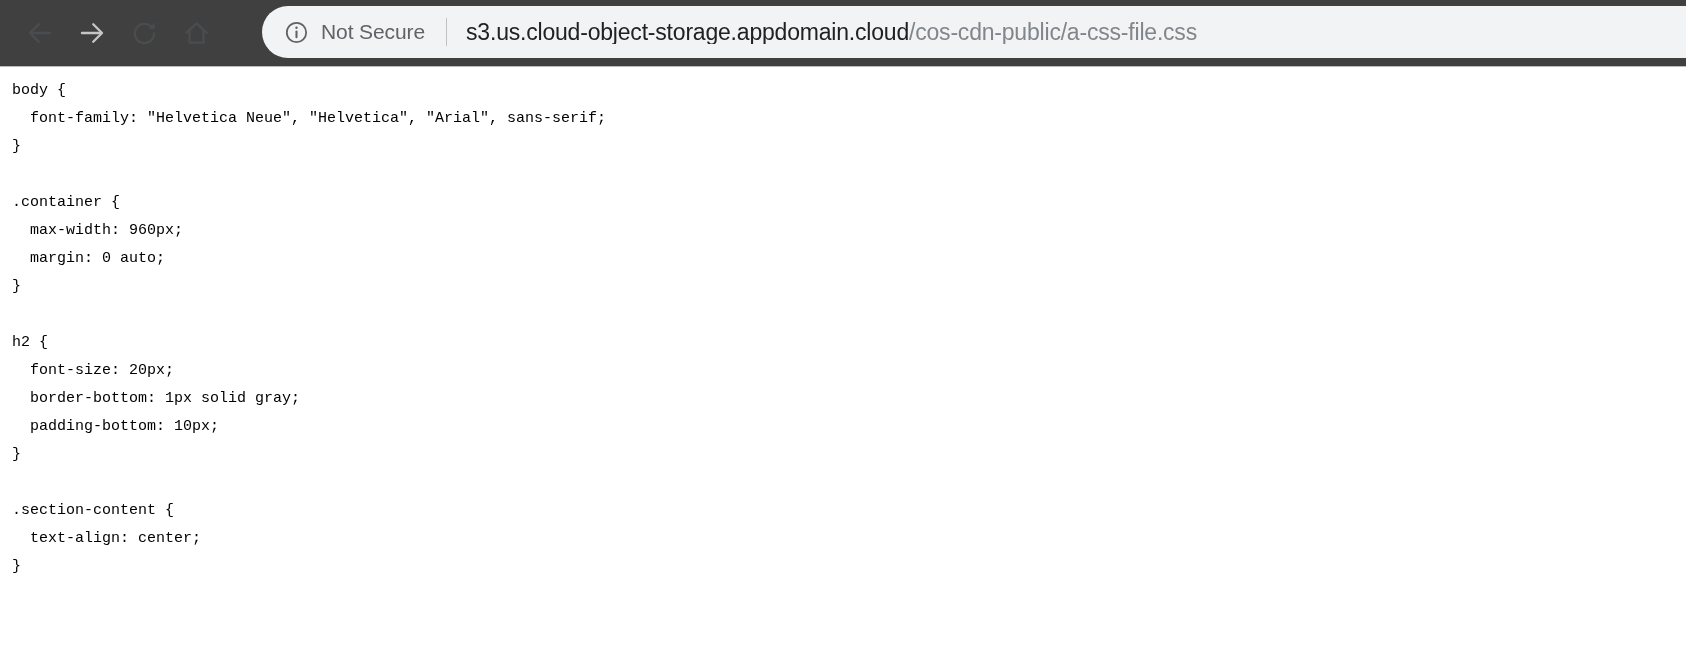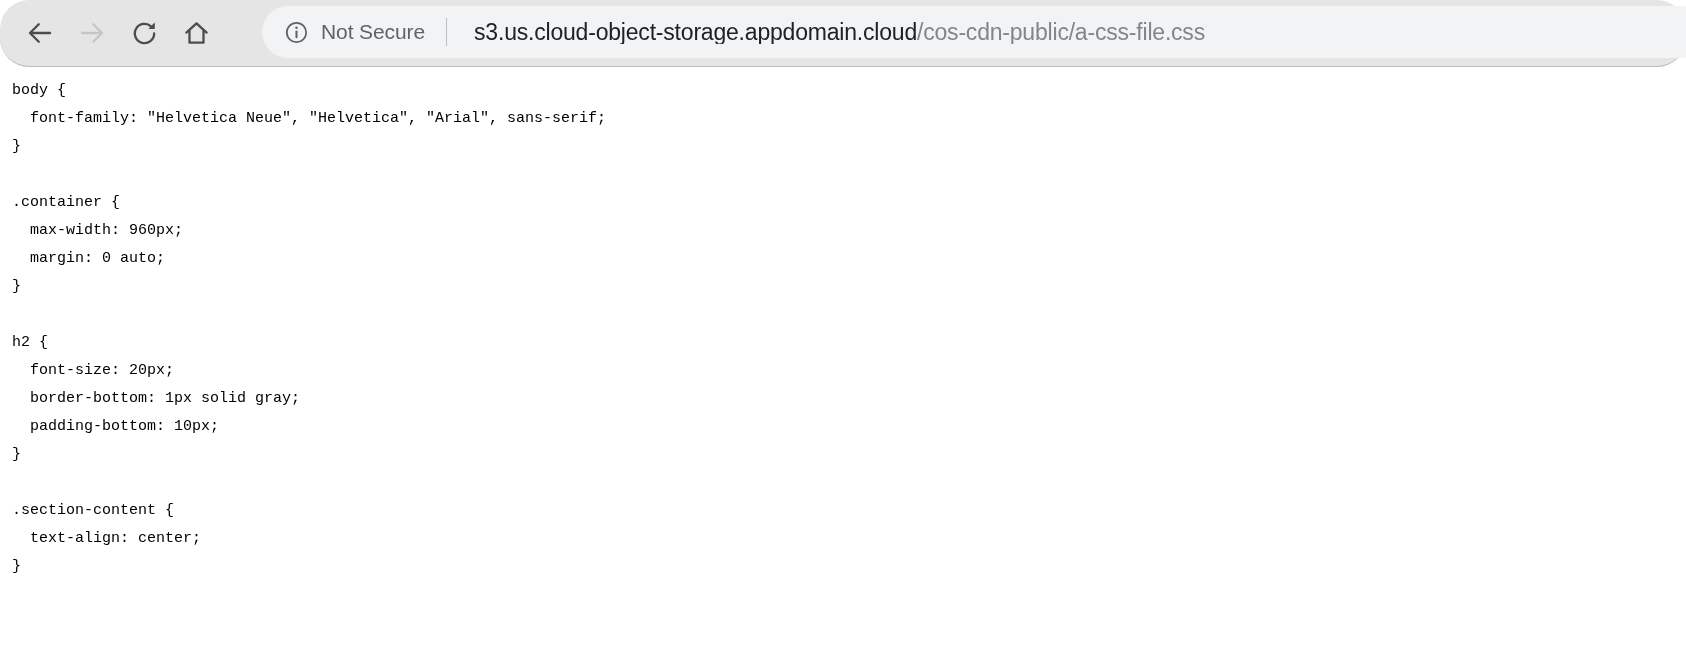--- a/index.html
+++ b/index.html
@@ -12,26 +12,25 @@
     height: 650px;
     overflow: hidden;
     font-family: "Liberation Sans", sans-serif;
     -webkit-font-smoothing: antialiased;
   }
 
   
   .browser-toolbar {
     position: relative;
     height: 67px;
-    background: #e5e5e5;
+    background: #404040;
     border-bottom: 1px solid #b9bcbe;
     display: flex;
     align-items: center;
     box-sizing: border-box;
-    border-radius: 29px;
   }
 
   .nav-buttons {
     display: flex;
     align-items: center;
     flex: 0 0 auto;
   }
 
   .nav-btn {
     width: 52px;
@@ -94,21 +93,20 @@
     margin: 0 19px 0 21px;
     flex: 0 0 auto;
   }
 
   .url-text {
     font-size: 23px;
     white-space: nowrap;
     overflow: hidden;
     letter-spacing: -0.2px;
     line-height: 1;
-    margin-left: 8px;
   }
   .url-host { color: #202124; }
   .url-path { color: #80868b; }
 
   
   .page-content {
     padding: 0;
     background: #ffffff;
     height: 583px;
     overflow: hidden;

